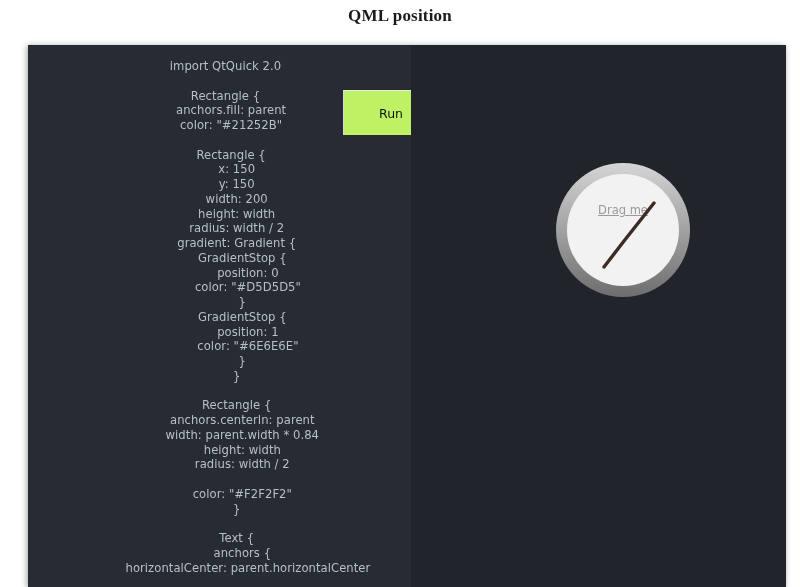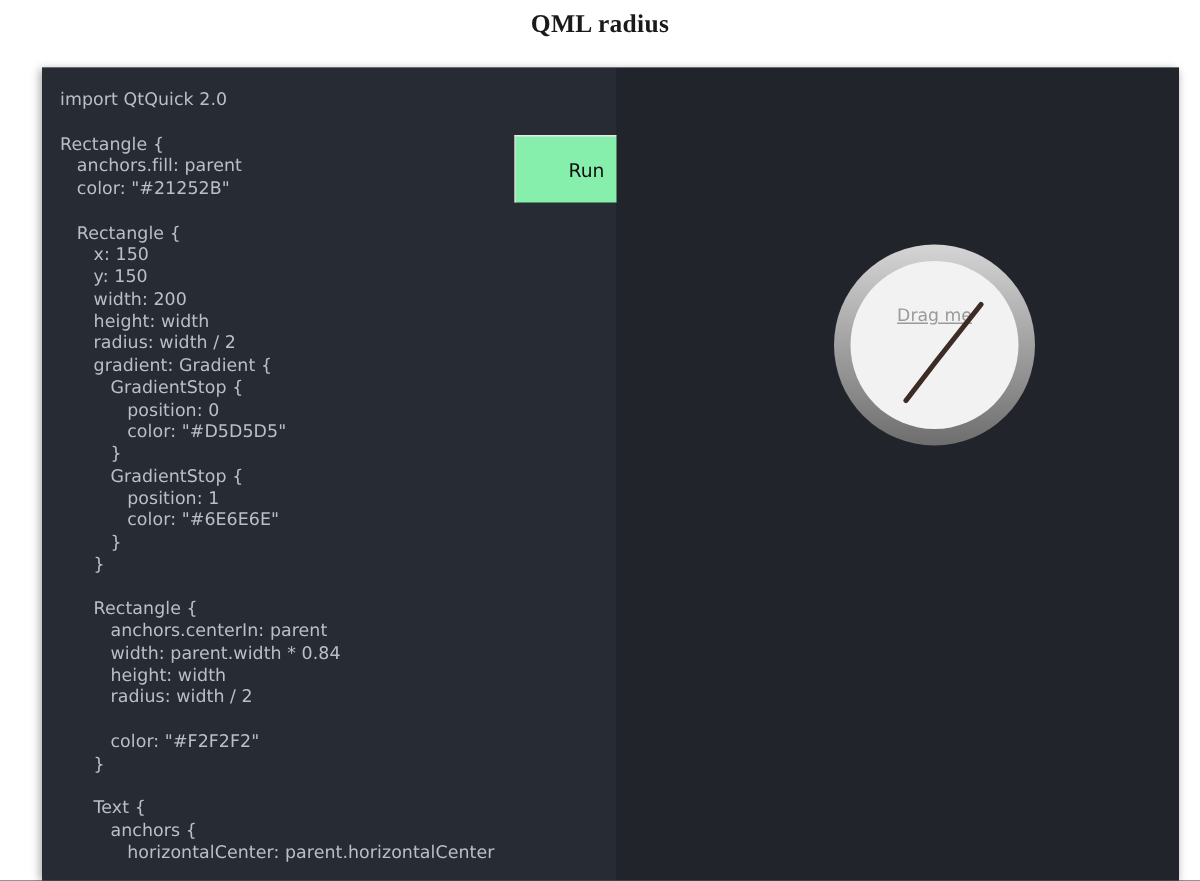--- a/index.html
+++ b/index.html
@@ -129,26 +129,26 @@
     text-decoration: underline;
   }
   #gauge-needle {
     position: absolute;
     inset: 0;
   }
 </style>
 </head>
 <body style="background: rgb(255, 255, 255);">
 
-<div id="page-title" style="color: rgb(26, 26, 26);">QML radius</div>
+<div id="page-title" style="color: rgb(26, 26, 26);">QML position</div>
 
 <div id="sandbox">
 
   <div id="editor-panel" style="background: rgb(39, 43, 51);">
-    <div id="code-area" style="color: rgb(185, 191, 201);">import QtQuick 2.0
+    <div id="code-area" style="color: rgb(185, 191, 201); text-align: center;">import QtQuick 2.0
 
 Rectangle {
    anchors.fill: parent
    color: "#21252B"
 
    Rectangle {
       x: 150
       y: 150
       width: 200
       height: width
@@ -171,21 +171,21 @@
          radius: width / 2
 
          color: "#F2F2F2"
       }
 
       Text {
          anchors {
             horizontalCenter: parent.horizontalCenter</div>
   </div>
 
-  <button id="run-button" style="background: #86efac;">Run</button>
+  <button id="run-button" style="background: #bef264;">Run</button>
 
   <div id="preview-panel" style="background: rgb(33, 37, 43);">
 
     <div id="gauge">
       <div id="gauge-ring" style="background: linear-gradient(rgb(213, 213, 213) 0%, rgb(110, 110, 110) 100%);"></div>
       <div id="gauge-face" style="background: rgb(242, 242, 242);"></div>
       <div id="gauge-label" style="color: rgb(154, 154, 154);">Drag me</div>
       <svg id="gauge-needle" viewBox="0 0 134 134">
         <path id="needle-path" d="M 48 104 L 68 78 L 98 40" stroke="#3d2b25" stroke-width="3.4" stroke-linecap="round" stroke-linejoin="round" fill="none"></path>
       </svg>

